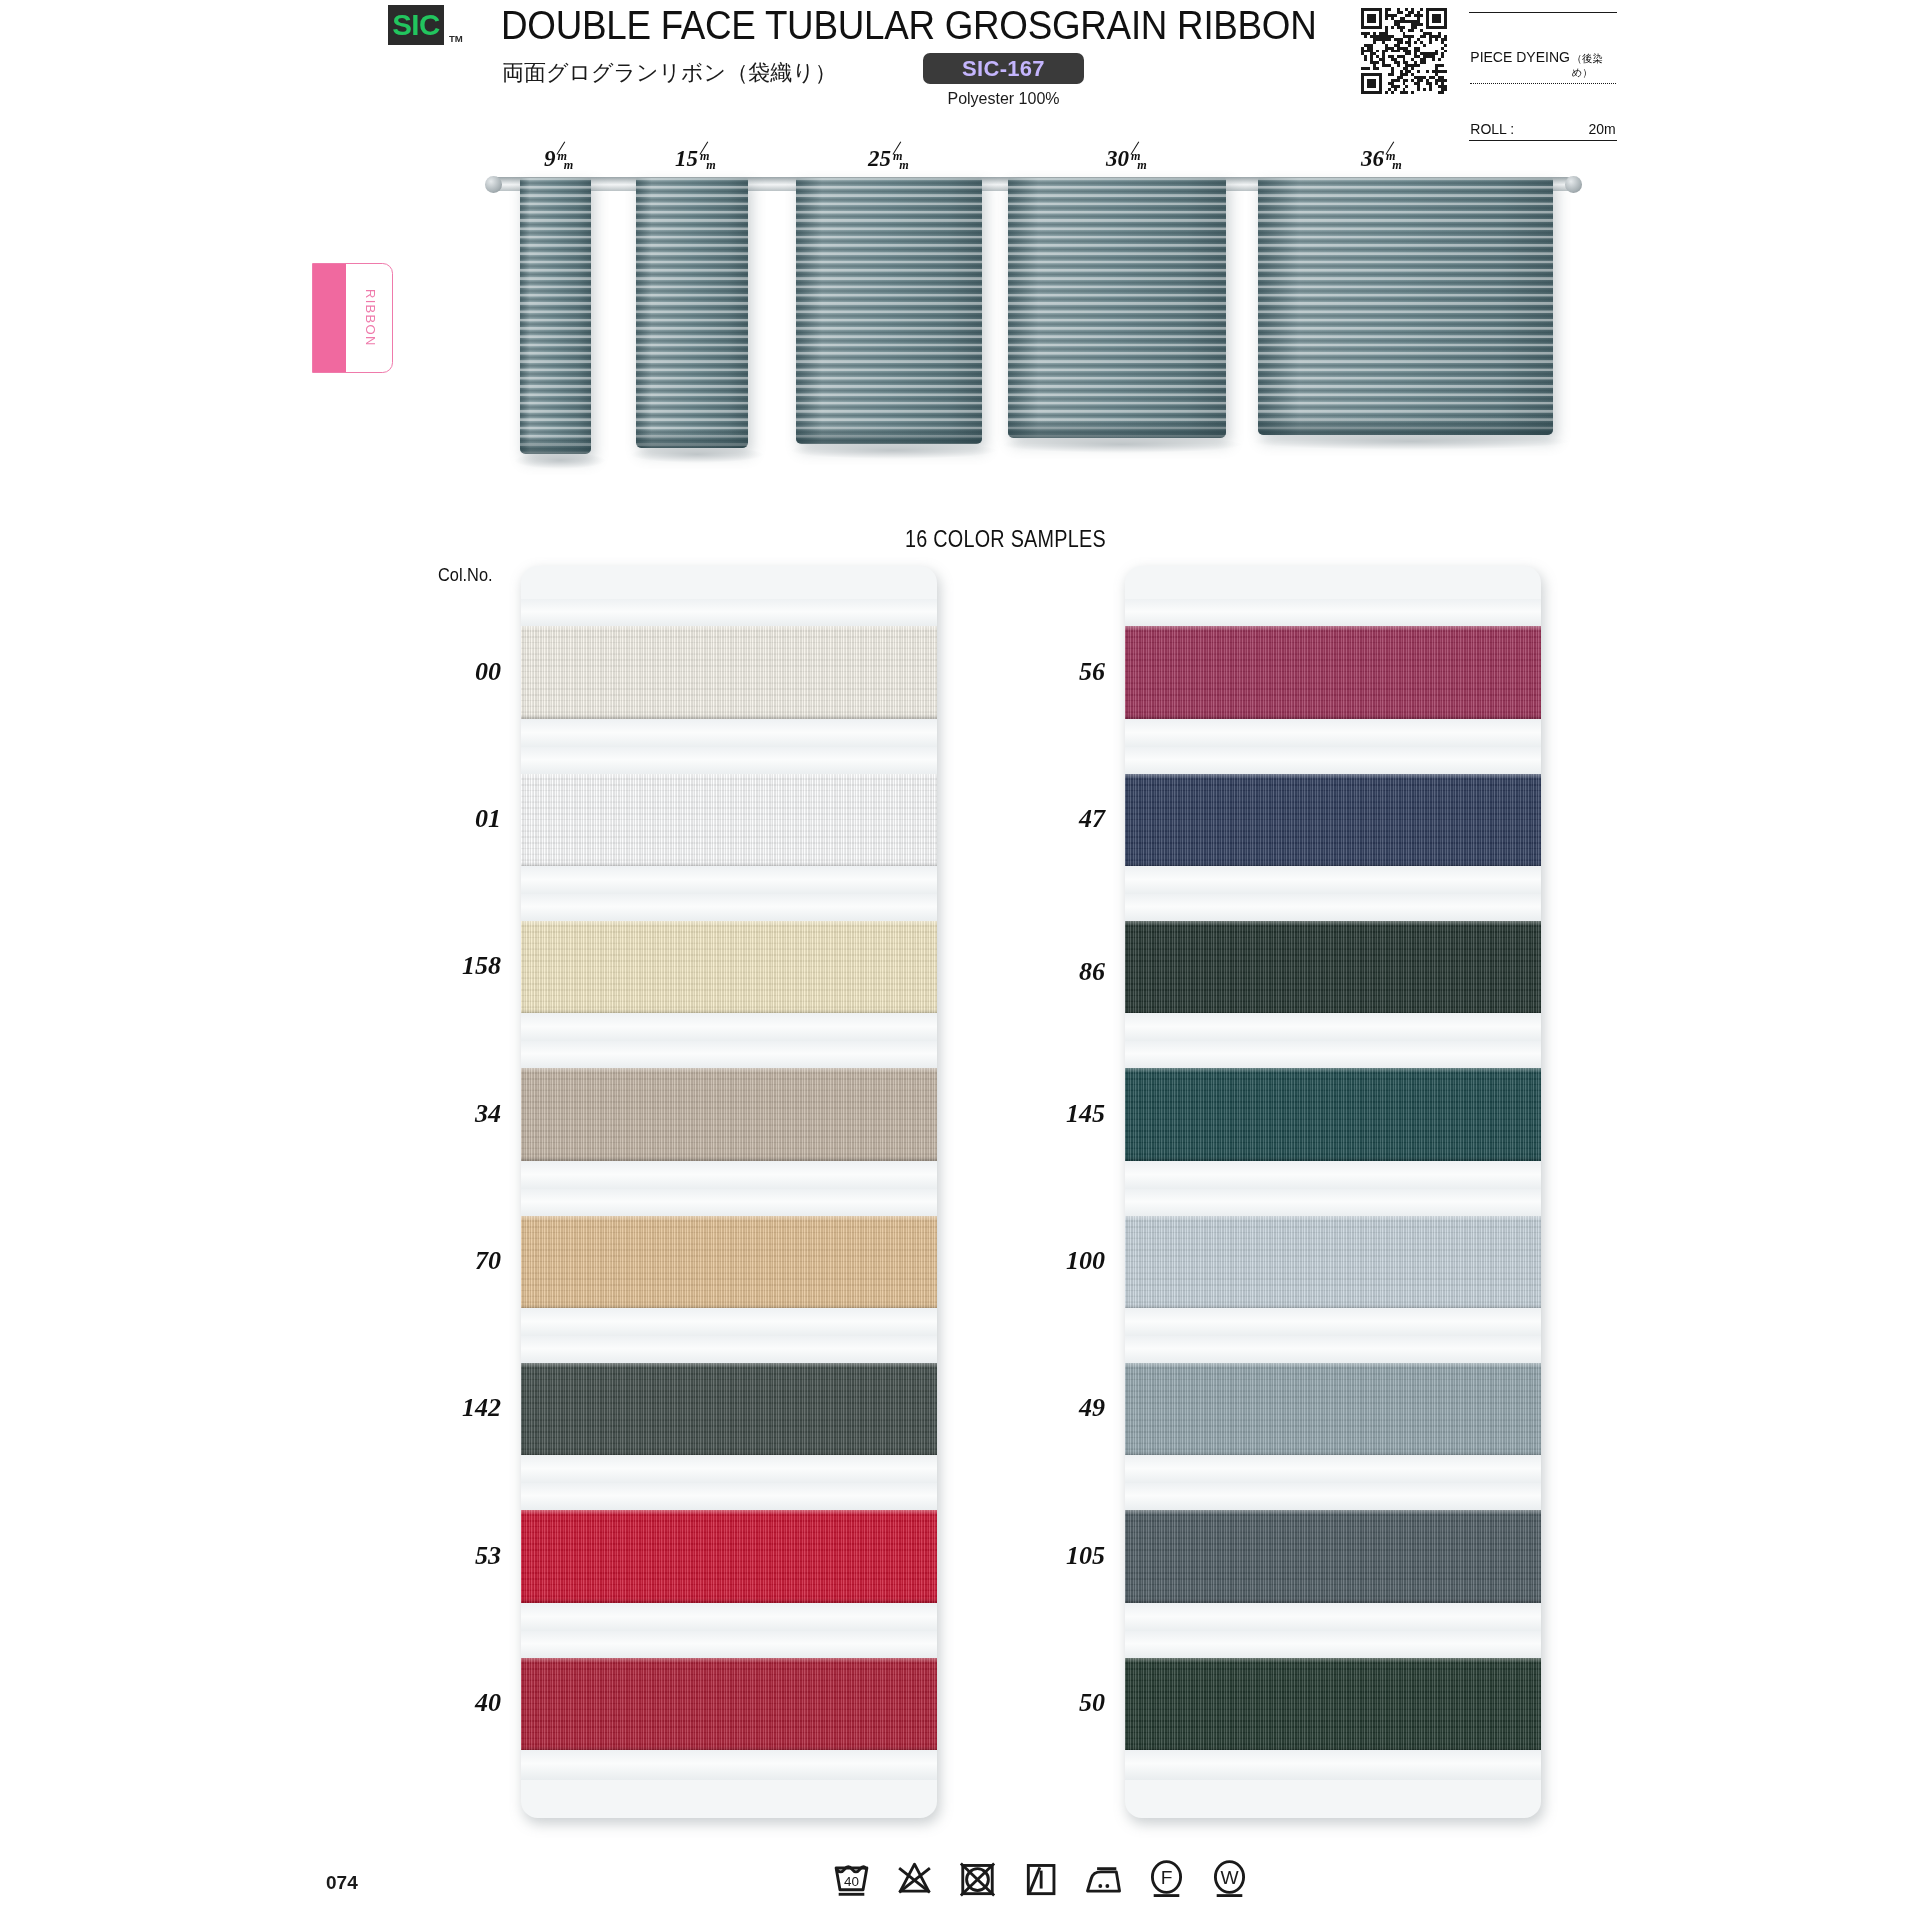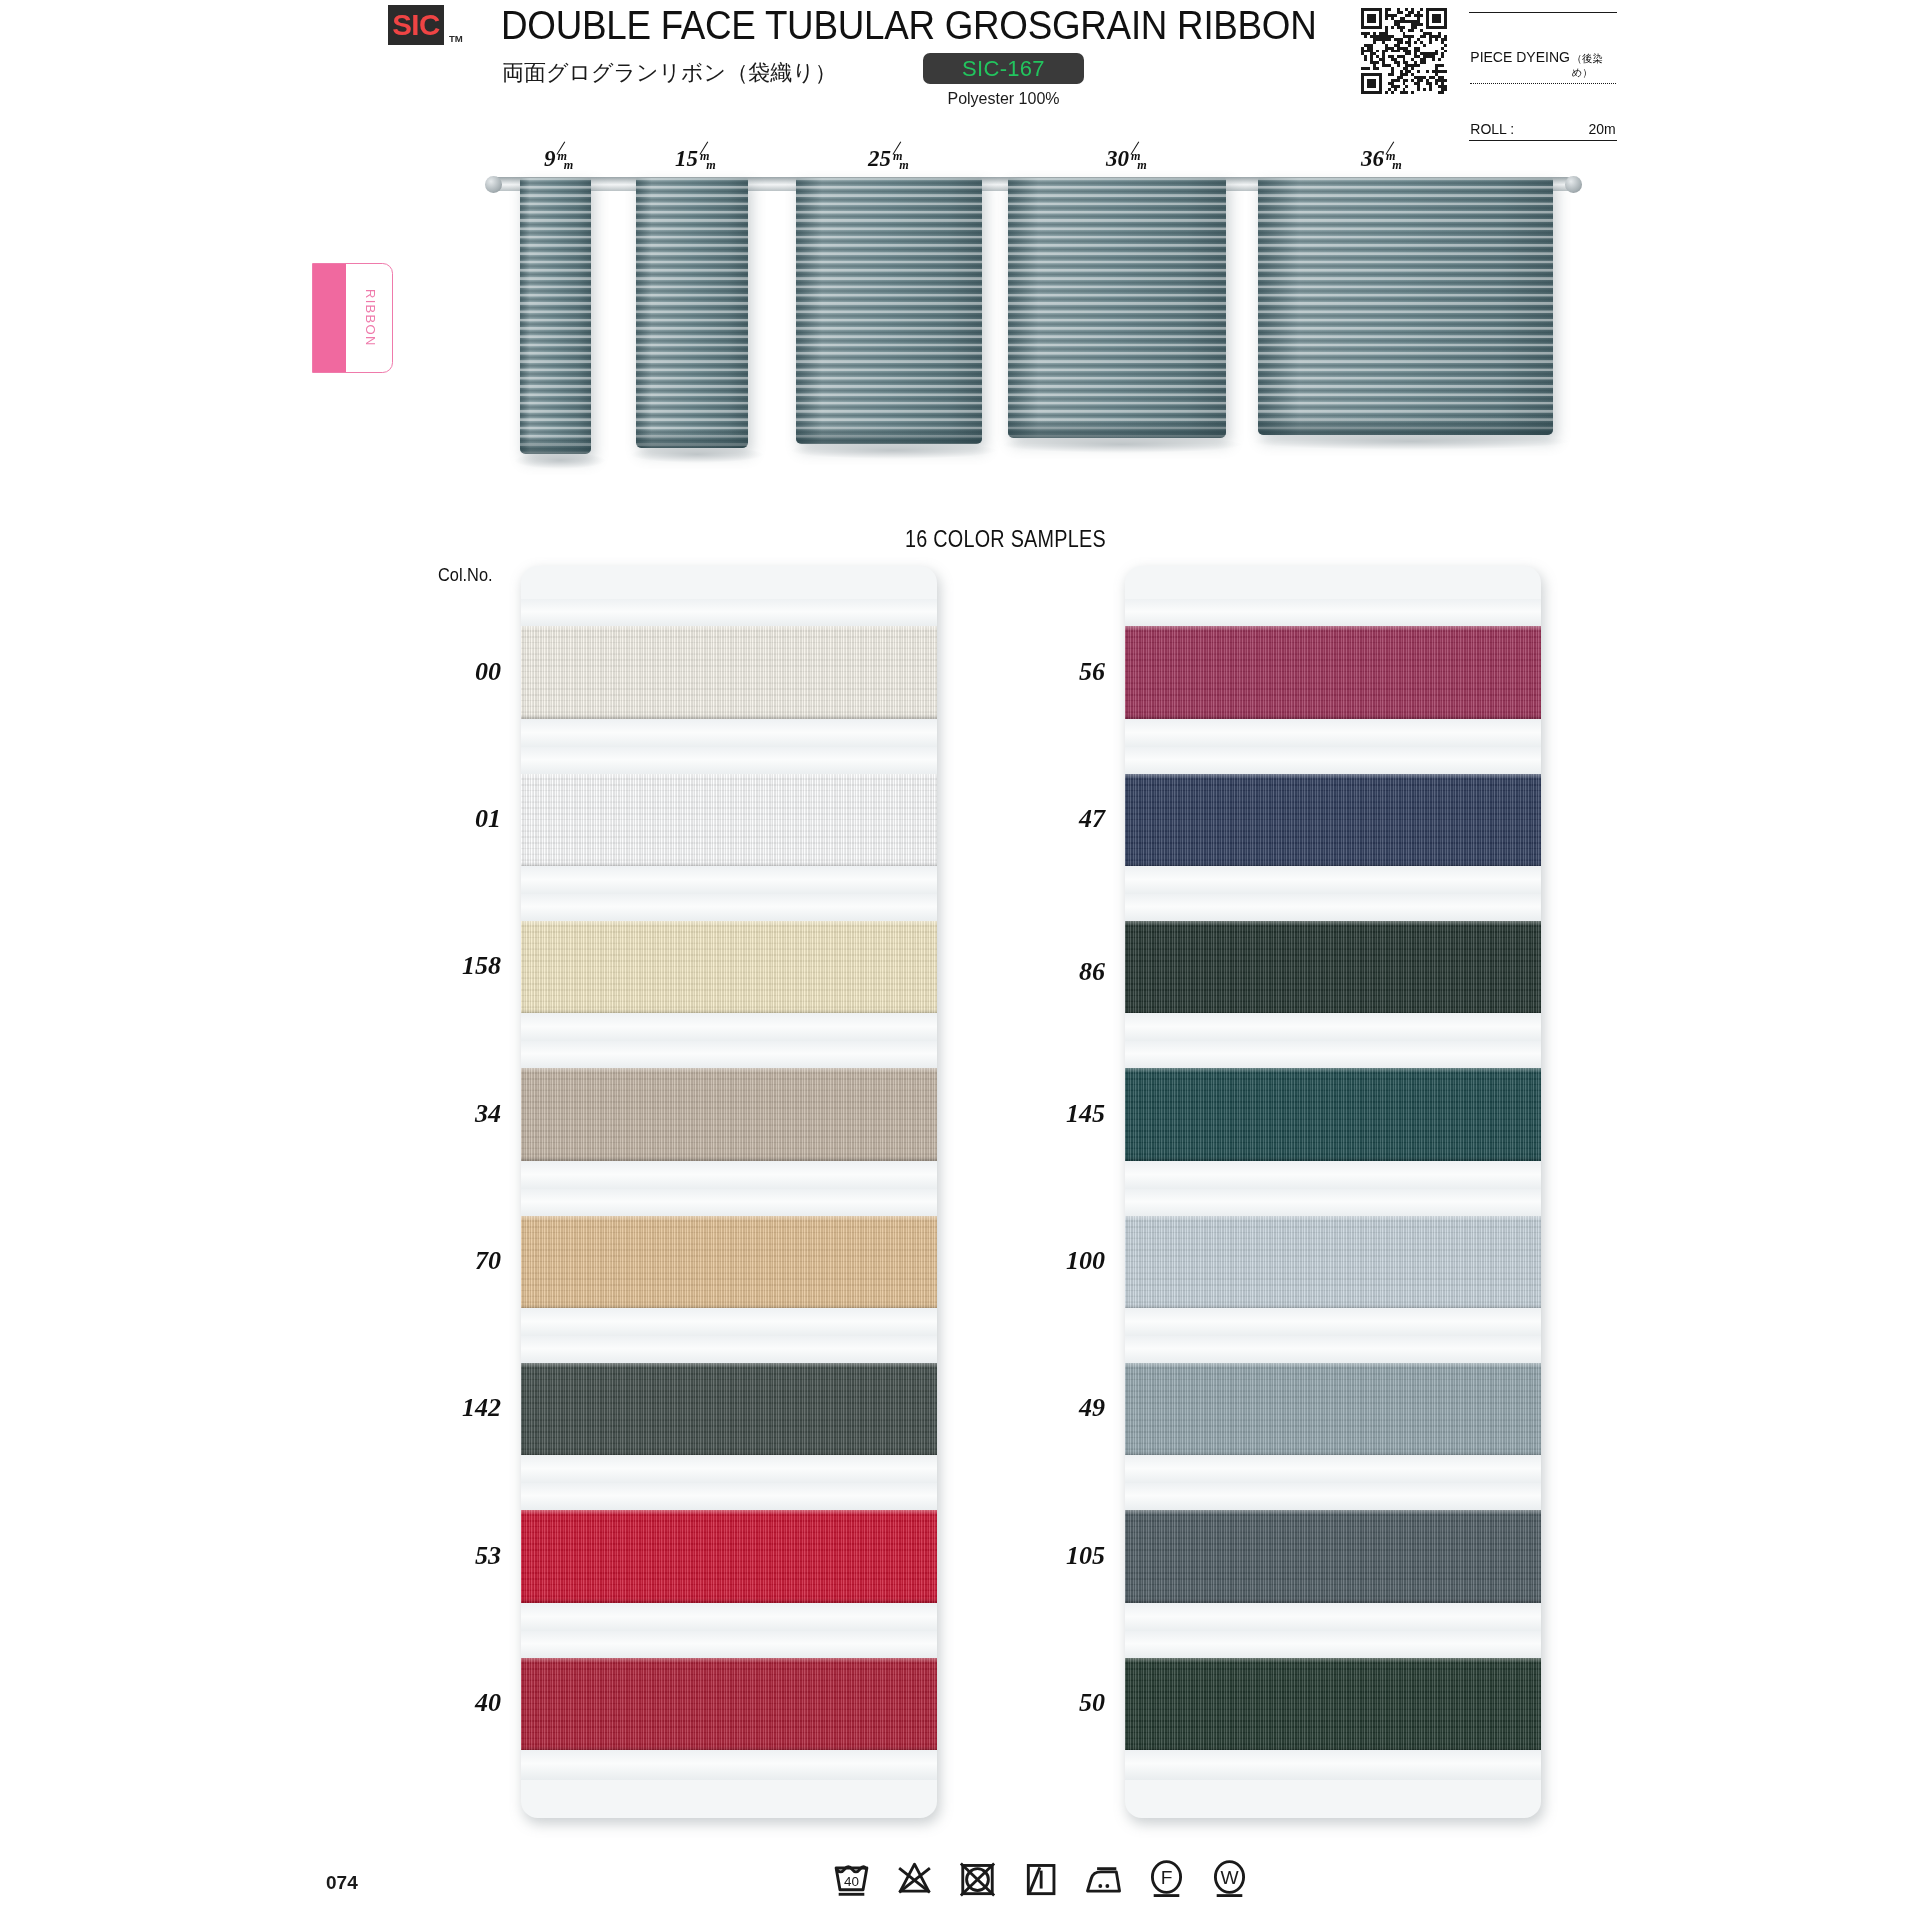--- a/index.html
+++ b/index.html
@@ -15,21 +15,21 @@
   
   .header { position: absolute; left: 0; top: 0; width: 1926px; height: 116px; }
 
   .sic-logo {
     position: absolute; left: 388px; top: 5.1px;
     width: 56px; height: 40px;
     background: #2b2b2b;
     display: flex; align-items: center; justify-content: center;
   }
   .sic-logo-text {
-    color: #ef4444; font-weight: 800; font-size: 29.5px;
+    color: #22c55e; font-weight: 800; font-size: 29.5px;
     letter-spacing: -0.6px; font-family: "Liberation Sans", sans-serif;
     line-height: 1;
   }
   .sic-tm {
     position: absolute; left: 449px; top: 33px;
     font-size: 9.6px; color: #2b2b2b; font-weight: 700;
   }
 
   .title-main {
     position: absolute; left: 501px; top: 2.6px;
@@ -47,21 +47,21 @@
     margin-top: 12px;
   }
 
   .code-badge {
     position: absolute; left: 923px; top: 53px;
     width: 161px; height: 31px;
     background: #3a3a3a; border-radius: 7px;
     display: flex; align-items: center; justify-content: center;
   }
   .code-badge-text {
-    color: #22c55e; font-size: 22px; font-weight: 400; letter-spacing: 0.3px;
+    color: #c4b5fd; font-size: 22px; font-weight: 700; letter-spacing: 0.3px;
   }
   .composition {
     position: absolute; left: 923px; top: 90px; width: 161px;
     text-align: center; font-size: 16px; color: #1a1a1a;
   }
 
   
   .qr { position: absolute; left: 1361px; top: 7.7px; width: 86px; height: 86px; }
   .qr canvas, .qr svg { display: block; }
 

